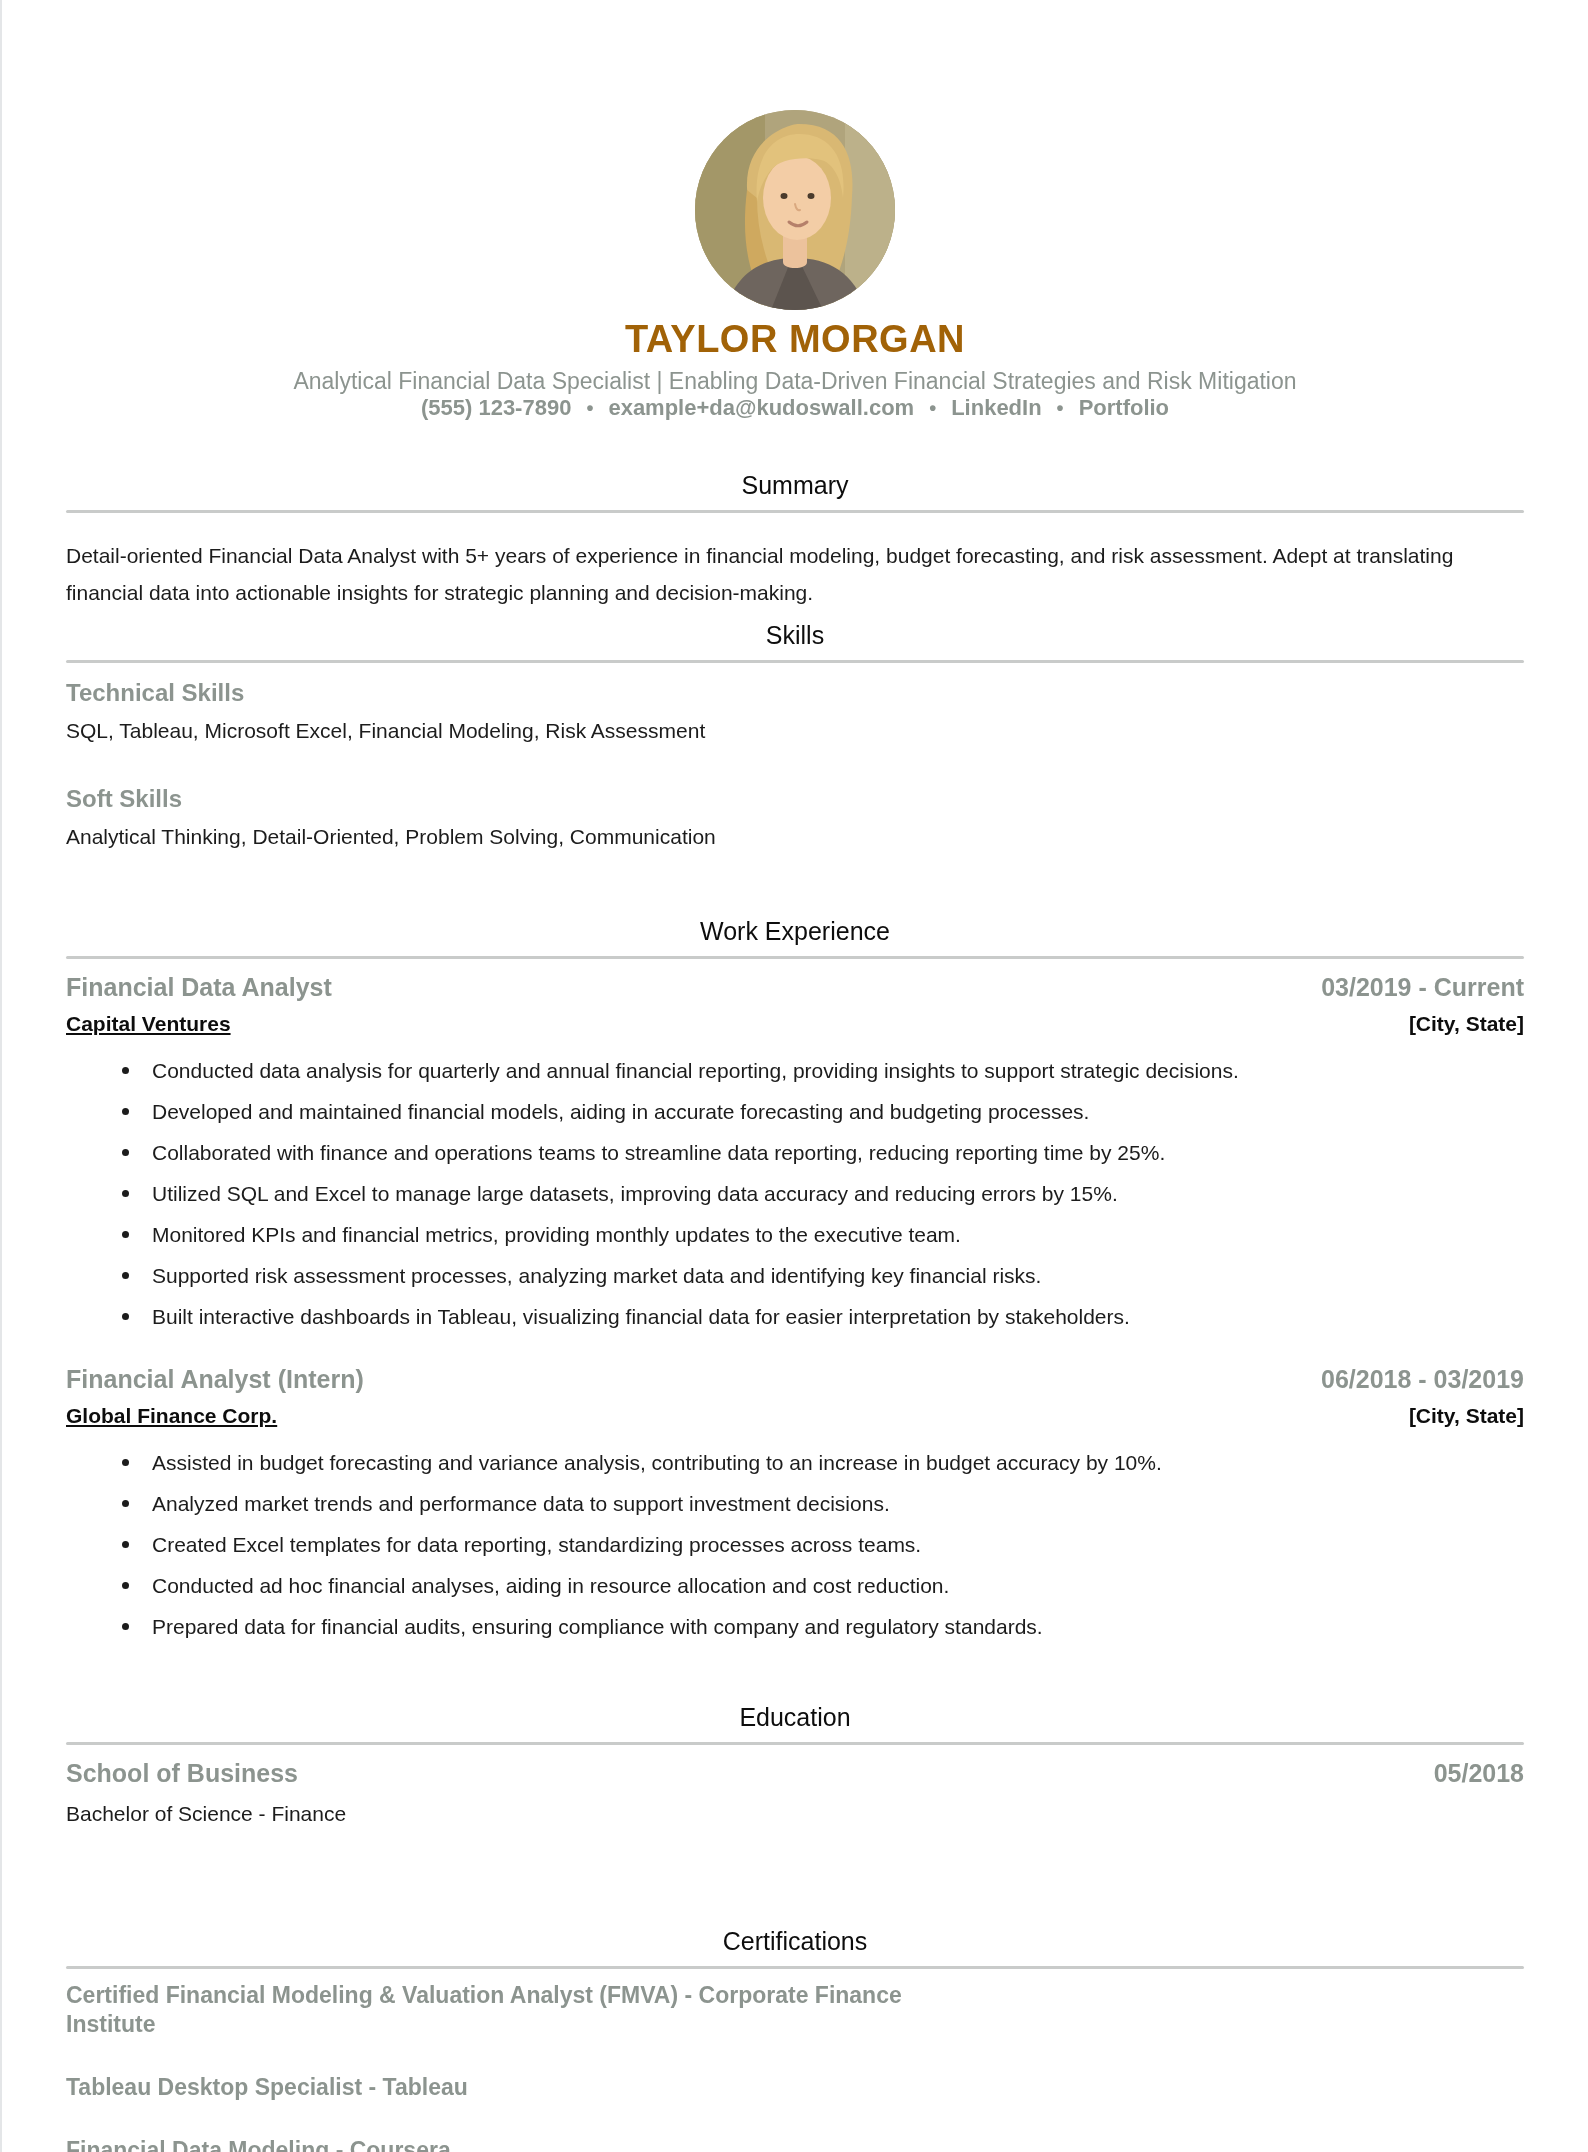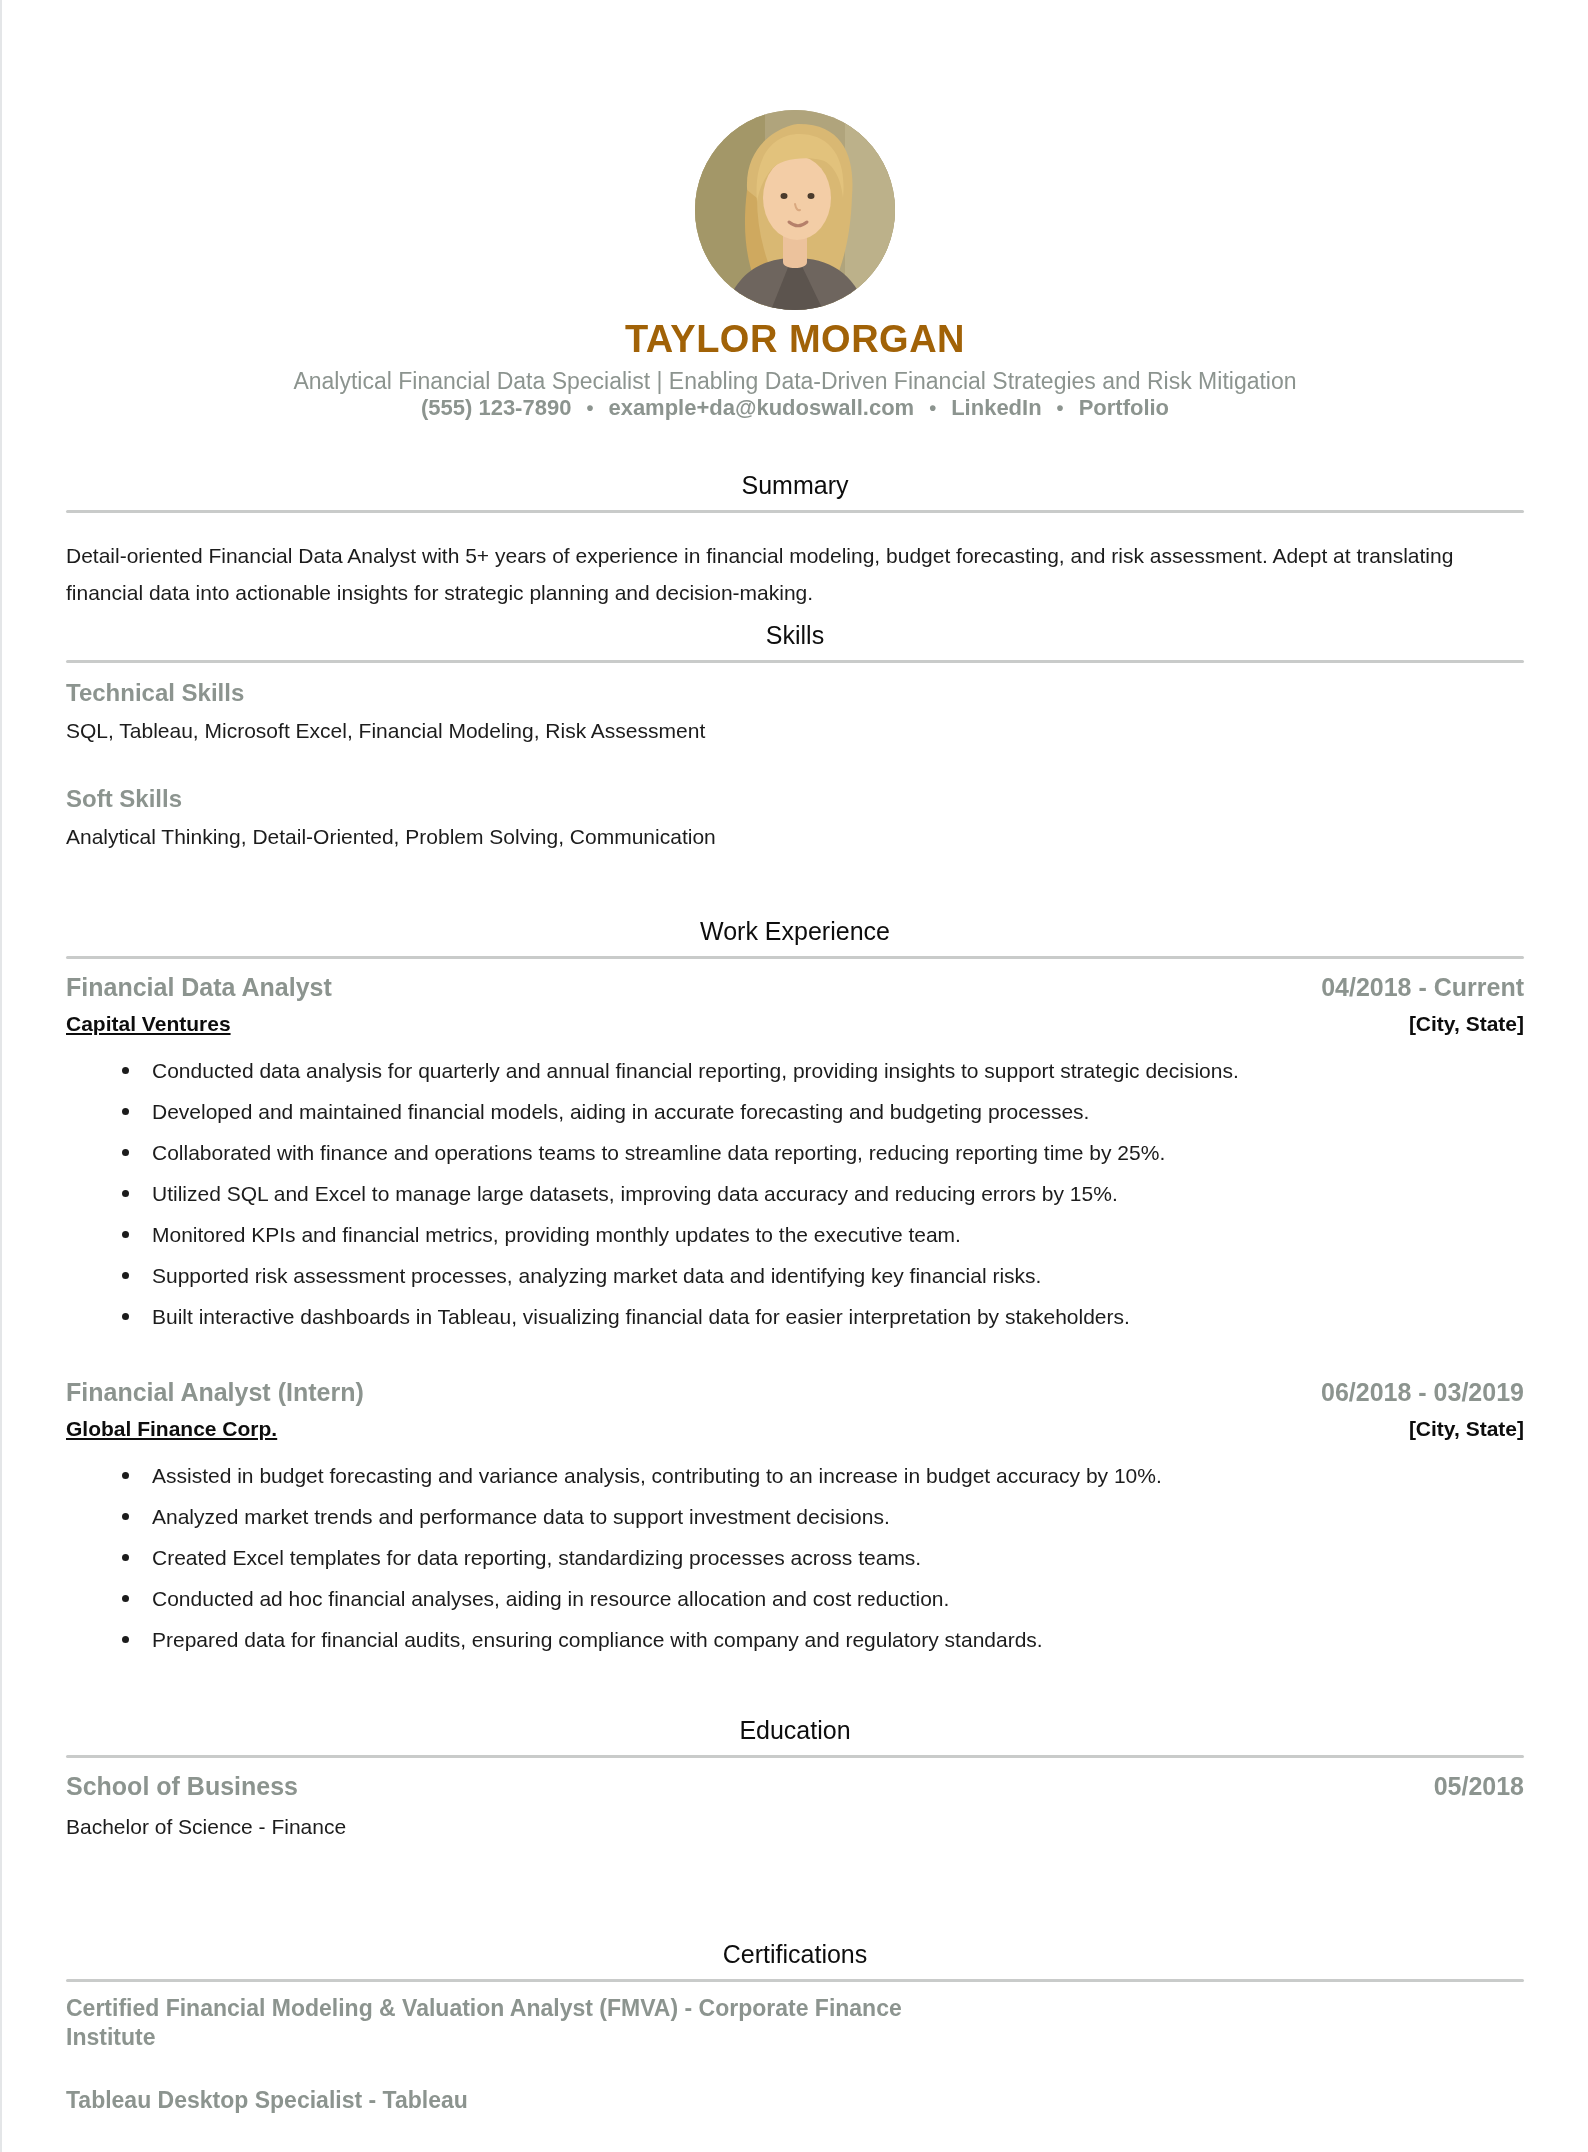--- a/index.html
+++ b/index.html
@@ -51,21 +51,21 @@
   .section-summary{margin-top:50px;}
   .summary-text{font-size:21px;line-height:37px;margin-top:24px;}
 
   .section-skills{margin-top:10px;}
   .skill-label{font-size:24px;font-weight:bold;color:var(--muted);margin-top:16px;}
   .skill-items{font-size:21px;margin-top:12px;}
   .skill-group + .skill-group .skill-label{margin-top:42px;}
 
   .section-work{margin-top:68px;}
   .job{margin-top:14px;}
-  .job + .job{margin-top:41px;}
+  .job + .job{margin-top:28px;}
   .job-header{display:flex;justify-content:space-between;align-items:baseline;}
   .job-role{font-size:25px;font-weight:bold;color:var(--muted);}
   .job-dates{font-size:25px;font-weight:bold;color:var(--muted);}
   .company-row{display:flex;justify-content:space-between;align-items:baseline;margin-top:10px;}
   .company{font-size:21px;font-weight:bold;color:#0d0d0d;text-decoration:underline;}
   .location{font-size:21px;font-weight:bold;color:#0d0d0d;}
   ul.bullets{list-style:none;margin:14px 0 0 0;padding:0;}
   ul.bullets li{
     position:relative;font-size:21px;line-height:41px;
     padding-left:86px;
@@ -155,21 +155,21 @@
     </div>
   </div>
 
   <div class="section-work">
     <div class="section-title">Work Experience</div>
     <div class="rule"></div>
 
     <div class="job">
       <div class="job-header">
         <span class="job-role">Financial Data Analyst</span>
-        <span class="job-dates">04/2018 - Current</span>
+        <span class="job-dates">03/2019 - Current</span>
       </div>
       <div class="company-row">
         <span class="company">Capital Ventures</span>
         <span class="location">[City, State]</span>
       </div>
       <ul class="bullets">
         <li><span class="dot"></span><span>Conducted data analysis for quarterly and annual financial reporting, providing insights to support strategic decisions.</span></li>
         <li><span class="dot"></span><span>Developed and maintained financial models, aiding in accurate forecasting and budgeting processes.</span></li>
         <li><span class="dot"></span><span>Collaborated with finance and operations teams to streamline data reporting, reducing reporting time by 25%.</span></li>
         <li><span class="dot"></span><span>Utilized SQL and Excel to manage large datasets, improving data accuracy and reducing errors by 15%.</span></li>

